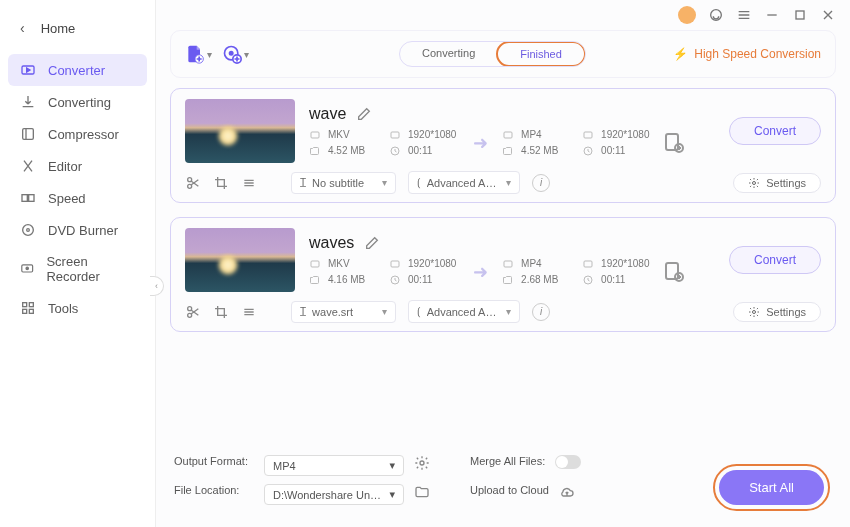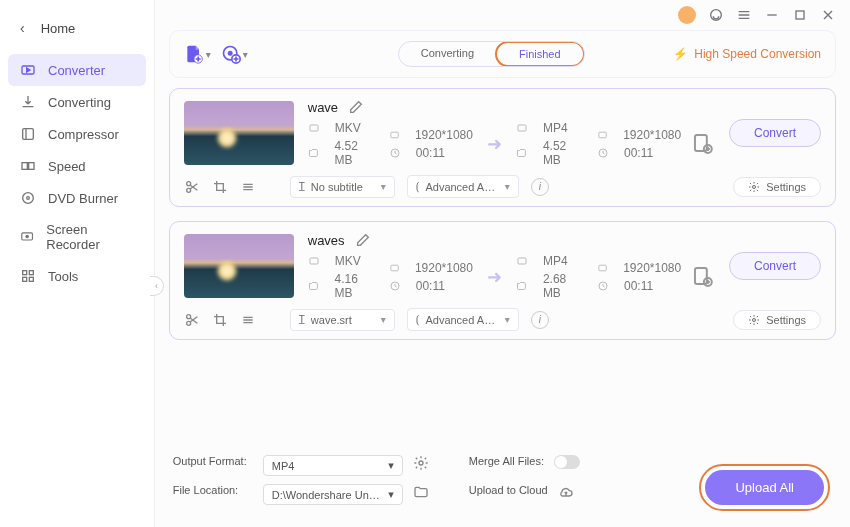--- a/index.html
+++ b/index.html
@@ -23,24 +23,24 @@
 .pill{padding:5px 22px;font-size:11px;color:#666;cursor:pointer}
 .pill.active{color:#6b5ae0}
 .pill.finished{border:2px solid #e77c3a;border-radius:20px;margin:-1px}
 .hsflag{margin-left:auto;display:flex;align-items:center;gap:6px;color:#e77c3a;font-size:12px}
 .items{padding:10px 14px;display:flex;flex-direction:column;gap:14px}
 .card{border:1px solid #d6d1f6;border-radius:10px;padding:10px 14px 8px}
 .crow{display:flex;gap:14px;align-items:center}
 .thumb{width:110px;height:64px;border-radius:4px;background:linear-gradient(to bottom,#b89bce 0%,#c2a5cf 38%,#d9b894 45%,#1f3a4a 55%,#2c5564 100%);position:relative;overflow:hidden}
 .thumb::after{content:"";position:absolute;top:42%;left:30%;width:20px;height:20px;background:radial-gradient(circle,#fff8d6,#f6d78a 60%,transparent 70%);filter:blur(2px)}
 .cinfo{flex:1}
-.ftitle{display:flex;align-items:center;gap:10px;font-size:13px;color:#222;margin-bottom:6px}
+.ftitle{display:flex;align-items:center;gap:10px;font-size:16px;color:#222;margin-bottom:6px}
 .meta{display:flex;align-items:center;gap:10px}
 .mcol{display:flex;flex-direction:column;gap:4px;min-width:70px}
-.mcell{display:flex;align-items:center;gap:15px;color:#777;font-size:12px}
+.mcell{display:flex;align-items:flex-start;gap:7px;color:#777;font-size:10px}
 .mcell svg{width:12px;height:12px;color:#bbb}
 .arrow{color:#c7c2ee;font-size:18px;padding:0 4px}
 .gear{width:24px;height:24px;color:#999;cursor:pointer}
 .convert-btn{border:1px solid #cfc8f5;background:#f6f4fe;color:#6a5af0;border-radius:18px;padding:6px 24px;font-size:12px;cursor:pointer}
 .crow2{display:flex;align-items:center;gap:12px;margin-top:8px}
 .mini-ic{width:16px;height:16px;color:#888;cursor:pointer}
 .dd{border:1px solid #e6e6ee;border-radius:4px;padding:4px 8px;display:flex;align-items:center;gap:6px;font-size:11px;color:#666;cursor:pointer;background:#fff}
 .dd.sub{width:105px}
 .dd.aud{width:112px}
 .dd .car{margin-left:auto;color:#999;font-size:10px}
@@ -89,20 +89,28 @@
           <svg viewBox="0 0 24 24" fill="none" stroke="currentColor" stroke-width="2">
             <rect x="4" y="4" width="16" height="16" rx="2"></rect>
             <path d="M9 4v16"></path>
           </svg>
         </span>
       <span>Compressor</span>
     </div>
     <div class="nav-item">
       <span class="ic">
           <svg viewBox="0 0 24 24" fill="none" stroke="currentColor" stroke-width="2">
+            <path d="M6 4l12 16M18 4L6 20"></path>
+          </svg>
+        </span>
+      <span>Editor</span>
+    </div>
+    <div class="nav-item">
+      <span class="ic">
+          <svg viewBox="0 0 24 24" fill="none" stroke="currentColor" stroke-width="2">
             <rect x="3" y="7" width="8" height="10"></rect>
             <rect x="13" y="7" width="8" height="10"></rect>
           </svg>
         </span>
       <span>Speed</span>
     </div>
     <div class="nav-item">
       <span class="ic">
           <svg viewBox="0 0 24 24" fill="none" stroke="currentColor" stroke-width="2">
             <circle cx="12" cy="12" r="8"></circle>
@@ -453,15 +461,15 @@
       <span style="width:20px"></span>
       <span>Upload to Cloud</span>
       <span class="mini-ic"><svg viewBox="0 0 24 24" fill="none" stroke="currentColor" stroke-width="2">
             <path d="M17 18a4 4 0 000-8 6 6 0 00-11.3 2A3.5 3.5 0 006 18z"></path>
             <path d="M12 12v6m0-6l-2 2m2-2l2 2"></path>
           </svg></span>
     </div>
   </div>
 
   <div class="startall">
-    <button>Upload All</button>
+    <button>Start All</button>
   </div>
 </div>
 
 </body></html>

